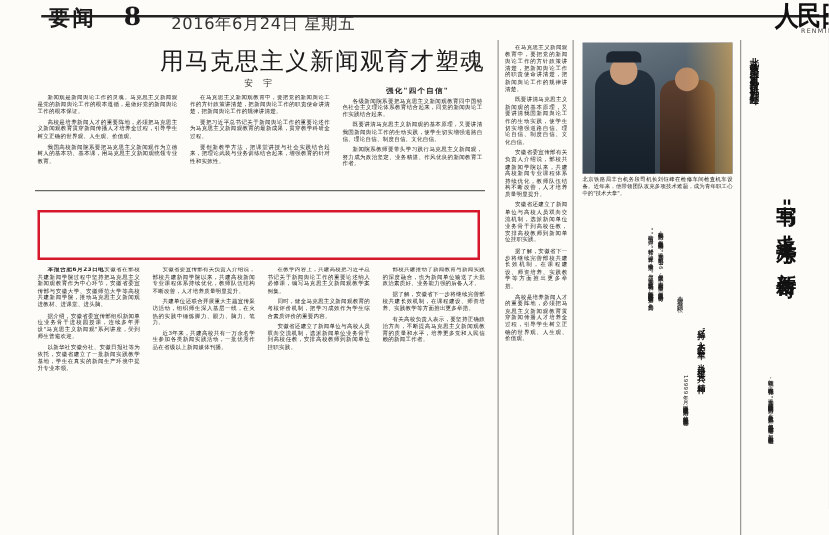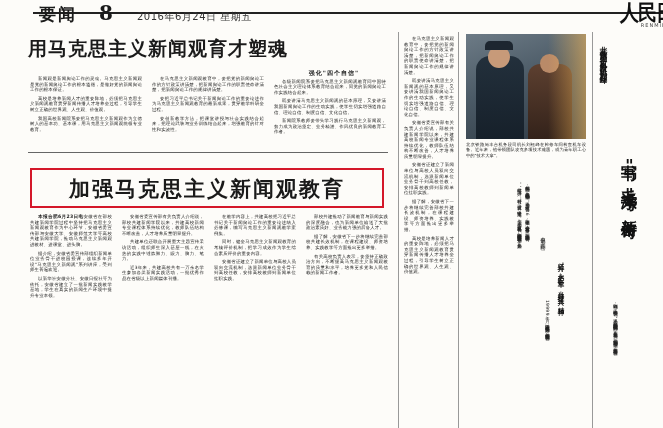--- a/index.html
+++ b/index.html
@@ -37,21 +37,21 @@
   .sec-page {
     position: absolute;
     left: 66px; top: 1px;
     font-family: "DejaVu Serif", serif;
     font-size: 20px;
     font-weight: bold;
   }
   .sec-date {
     position: absolute;
     left: 104px; top: 10px;
-    font-size: 10px;
+    font-size: 13px;
     color: #333;
     letter-spacing: 0.5px;
   }
   .logo {
     position: absolute;
     right: 4px; top: 0px;
     font-family: "DejaVu Serif", serif;
     font-size: 19px;
     font-weight: bold;
     letter-spacing: -1px;
@@ -76,24 +76,24 @@
     position: absolute;
     height: 1px;
     background: #666;
   }
 
   
   .headline-main {
     position: absolute;
     left: 28px; top: 36px;
     width: 360px;
-    text-align: left;
+    text-align: right;
     font-family: "DejaVu Serif", serif;
     font-size: 19px;
-    font-weight: bold;
+    font-weight: normal;
     letter-spacing: 1px;
   }
   .byline-center {
     position: absolute;
     left: 28px; top: 62px;
     width: 360px;
     text-align: center;
     font-size: 7px;
     letter-spacing: 3px;
     color: #333;
@@ -275,20 +275,21 @@
     <div class="sec-date">2016年6月24日 星期五</div>
     <div class="logo">人民日报</div>
     <div class="logo-sub">RENMIN RIBAO</div>
   </div>
 
   <div class="vrule" style="left:398px; top:32px; height:396px;"></div>
   <div class="vrule" style="left:458px; top:32px; height:396px;"></div>
   <div class="vrule" style="left:592px; top:32px; height:396px;"></div>
 
   <div class="headline-main">用马克思主义新闻观育才塑魂</div>
+  <div class="byline-center">安 宇</div>
 
   <div class="bodycol" style="left:30px; top:76px; width:112px; height:78px;">
     <p>新闻观是新闻舆论工作的灵魂。马克思主义新闻观是党的新闻舆论工作的根本遵循，是做好党的新闻舆论工作的根本保证。</p>
     <p>高校是培养新闻人才的重要阵地，必须把马克思主义新闻观教育贯穿新闻传播人才培养全过程，引导学生树立正确的世界观、人生观、价值观。</p>
     <p>我国高校新闻院系要把马克思主义新闻观作为立德树人的基本功、基本课，用马克思主义新闻观统领专业教育。</p>
   </div>
   <div class="bodycol" style="left:152px; top:76px; width:112px; height:78px;">
     <p>在马克思主义新闻观教育中，要把党的新闻舆论工作的方针政策讲清楚，把新闻舆论工作的职责使命讲清楚，把新闻舆论工作的规律讲清楚。</p>
     <p>要把习近平总书记关于新闻舆论工作的重要论述作为马克思主义新闻观教育的最新成果，贯穿教学科研全过程。</p>
     <p>要创新教学方法，把课堂讲授与社会实践结合起来，把理论武装与业务训练结合起来，增强教育的针对性和实效性。</p>
@@ -296,21 +297,20 @@
   <div class="bodycol" style="left:274px; top:70px; width:112px; height:84px;">
     <p class="subhead">强化"四个自信"</p>
     <p>各级新闻院系要把马克思主义新闻观教育同中国特色社会主义理论体系教育结合起来，同党的新闻舆论工作实践结合起来。</p>
     <p>既要讲清马克思主义新闻观的基本原理，又要讲清我国新闻舆论工作的生动实践，使学生切实增强道路自信、理论自信、制度自信、文化自信。</p>
     <p>新闻院系教师要带头学习践行马克思主义新闻观，努力成为政治坚定、业务精湛、作风优良的新闻教育工作者。</p>
   </div>
 
   <div class="hrule" style="left:28px; top:152px; width:360px;"></div>
 
   <div class="redbox"></div>
-  <div class="headline-2">加强马克思主义新闻观教育</div>
 
   <div class="bodycol" style="left:30px; top:214px; width:82px; height:210px;">
     <p><span class="lead-date">本报合肥6月23日电</span><span>安徽省在部校共建新闻学院过程中坚持把马克思主义新闻观教育作为中心环节，安徽省委宣传部与安徽大学、安徽师范大学等高校共建新闻学院，推动马克思主义新闻观进教材、进课堂、进头脑。</span></p>
     <p>据介绍，安徽省委宣传部组织新闻单位业务骨干进校园授课，连续多年开设"马克思主义新闻观"系列讲座，受到师生普遍欢迎。</p>
     <p>以新华社安徽分社、安徽日报社等为依托，安徽省建立了一批新闻实践教学基地，学生在真实的新闻生产环境中提升专业本领。</p>
   </div>
   <div class="bodycol" style="left:122px; top:214px; width:82px; height:210px;">
     <p>安徽省委宣传部有关负责人介绍说，部校共建新闻学院以来，共建高校新闻专业课程体系持续优化，教师队伍结构不断改善，人才培养质量明显提升。</p>
     <p>共建单位还联合开展重大主题宣传采访活动，组织师生深入基层一线，在火热的实践中锤炼脚力、眼力、脑力、笔力。</p>
     <p>近3年来，共建高校共有一万余名学生参加各类新闻实践活动，一批优秀作品在省级以上新闻媒体刊播。</p>

